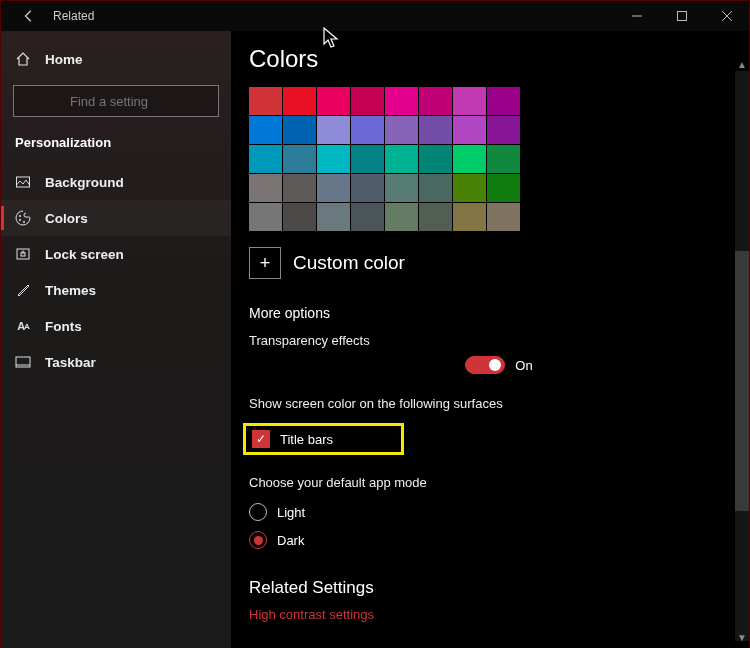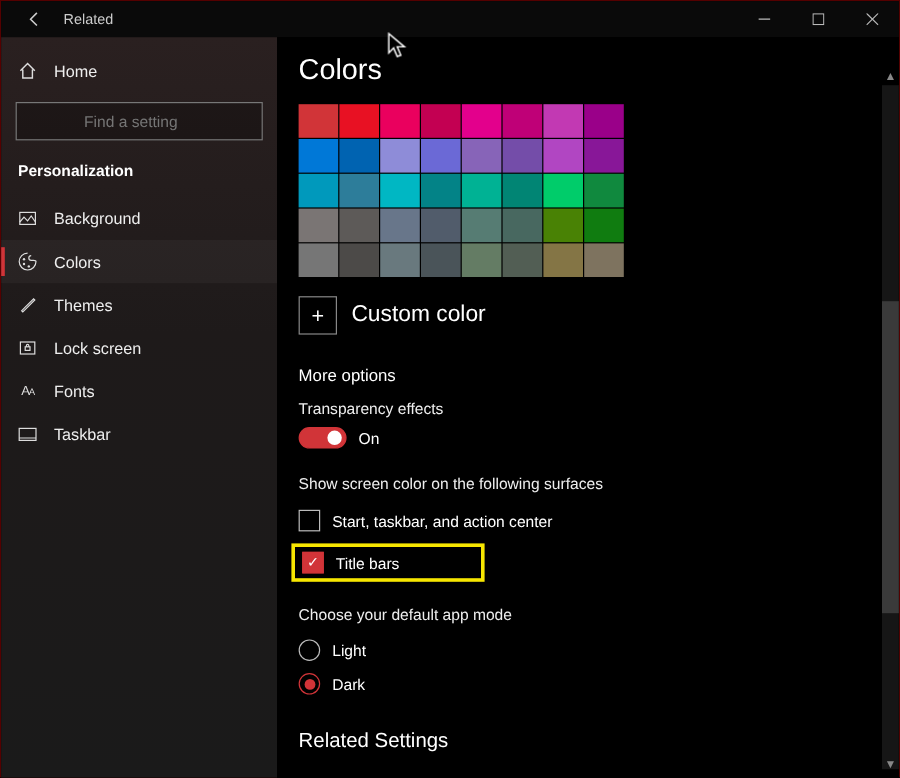--- a/index.html
+++ b/index.html
@@ -6,49 +6,49 @@
   html, body { width: 750px; height: 648px; overflow: hidden; background: #000; color: #fff; }
   .window { width: 750px; height: 648px; background: #000; position: relative; border: 1px solid #550000; }
   .titlebar { height: 30px; display: flex; align-items: center; padding-left: 12px; font-size: 12px; color: #ccc; background: #0a0a0a; }
   .titlebar .title-text { flex: 0 0 auto; }
   .titlebar .spacer { flex: 1; }
   .winbtn { width: 45px; height: 30px; display: flex; align-items: center; justify-content: center; color: #ccc; font-size: 10px; }
   .winbtn svg { stroke: #bbb; }
   .body { display: flex; height: calc(648px - 30px); }
   .sidebar { width: 230px; background: linear-gradient(180deg,#2a2020,#1e1a1a 40%,#1a1a1a); padding-top: 4px; position: relative; }
   .back { width: 32px; height: 32px; display: flex; align-items: center; justify-content: center; position: absolute; left: 4px; top: -30px; }
-  .side-row { display: flex; align-items: center; height: 36px; padding-left: 14px; gap: 14px; font-size: 13.5px; color: #eee; }
+  .side-row { display: flex; align-items: center; height: 36px; padding-left: 14px; gap: 14px; font-size: 13.5px; color: #eee; font-weight: bold; }
   .side-row.selected { background: rgba(255,255,255,0.04); }
   .side-row .accent-bar { position: absolute; left: 0; width: 3px; height: 24px; background: #d13438; }
   .side-row .ic { width: 16px; height: 16px; display: inline-flex; align-items: center; justify-content: center; color: #ddd; }
   .search-box { margin: 8px 12px 14px 12px; height: 32px; border: 1px solid #777; display: flex; align-items: center; padding: 0 8px; background: rgba(0,0,0,0.25); }
   .search-box input { flex: 1; background: transparent; border: none; outline: none; color: #ccc; font-size: 13px; margin-left: 48px; }
   .search-box .sicon { color: #ccc; }
   .side-heading { font-size: 13px; color: #fff; font-weight: 600; padding: 4px 14px 12px; }
   .main { flex: 1; background: #000; padding: 14px 0 0 18px; overflow-y: auto; position: relative; }
   .main h1 { font-weight: 400; font-size: 24px; margin-bottom: 14px; }
   .swatches { display: grid; grid-template-columns: repeat(8, 33px); grid-auto-rows: 28px; gap: 1px; margin-bottom: 16px; }
   .swatch { width: 33px; height: 28px; }
   .custom-row { display: flex; align-items: center; gap: 12px; margin-bottom: 26px; }
   .plusbox { width: 32px; height: 32px; border: 1px solid #888; display: flex; align-items: center; justify-content: center; font-size: 18px; color: #fff; }
   .section-h { font-size: 14px; font-weight: 400; margin-bottom: 12px; }
   .small-label { font-size: 13px; color: #eee; margin-bottom: 8px; }
-  .toggle { display: flex; align-items: center; gap: 10px; margin-bottom: 22px; }
+  .toggle { display: flex; align-items: center; gap: 10px; margin-bottom: 22px; justify-content: center; }
   .toggle-track { width: 40px; height: 18px; border-radius: 9px; background: #d13438; position: relative; border: 1px solid #d13438; }
   .toggle-knob { width: 12px; height: 12px; border-radius: 50%; background: #fff; position: absolute; top: 2px; right: 3px; }
   .check-row { display: flex; align-items: center; gap: 10px; padding: 6px 0; font-size: 13px; }
   .chkbox { width: 18px; height: 18px; border: 1.5px solid #bbb; display: inline-flex; align-items: center; justify-content: center; }
   .chkbox.checked { background: #d13438; border-color: #d13438; }
   .chkbox.checked::after { content: "✓"; color: #fff; font-size: 12px; line-height: 1; }
   .highlight-box { border: 3px solid #f7e600; padding: 4px 68px 4px 6px; display: inline-flex; align-items: center; gap: 10px; margin: 4px 0 14px -6px; }
   .radio-row { display: flex; align-items: center; gap: 10px; padding: 5px 0; font-size: 13px; }
   .radio { width: 18px; height: 18px; border: 1.5px solid #bbb; border-radius: 50%; display: inline-flex; align-items: center; justify-content: center; }
   .radio.sel { border-color: #d13438; }
   .radio.sel::after { content: ""; width: 9px; height: 9px; border-radius: 50%; background: #d13438; }
-  .rel-h { font-size: 17px; font-weight: 400; margin-top: 24px; margin-bottom: 28px; }
+  .rel-h { font-size: 17px; font-weight: 400; margin-top: 24px; margin-bottom: 4px; }
   .link { color: #d13438; font-size: 13px; display: block; padding: 5px 0; }
   .cursor { position: absolute; left: 322px; top: 26px; pointer-events: none; }
   .scroll-track { position: absolute; right: 0; top: 70px; width: 14px; height: 570px; background: #161616; }
   .scroll-thumb { position: absolute; right: 0; top: 250px; width: 14px; height: 260px; background: #3a3a3a; }
   .scroll-arrow { position: absolute; right: 2px; font-size: 10px; color: #888; }
   .home-row { margin-top: 6px; margin-bottom: 6px; }
   .nav-group { margin-top: 2px; }
 </style>
 </head>
 <body>
@@ -119,34 +119,34 @@
                 <circle cx="5" cy="6" r="1" fill="#ddd"></circle>
                 <circle cx="5" cy="10" r="1" fill="#ddd"></circle>
                 <circle cx="9" cy="12" r="1" fill="#ddd"></circle>
               </svg>
             </span>
           <span>Colors</span>
         </div>
         <div class="side-row">
           <span class="ic">
               <svg width="16" height="16" viewBox="0 0 16 16">
-                <path d="M3 13 L6 10 L13 3 L14 4 L7 11 L4 14 Z" stroke="#ddd" fill="none"></path>
-              </svg>
-            </span>
-          <span>Themes</span>
-        </div>
-        <div class="side-row">
-          <span class="ic">
-              <svg width="16" height="16" viewBox="0 0 16 16">
                 <rect x="2" y="3" width="12" height="10" stroke="#ddd" fill="none"></rect>
                 <rect x="6" y="7" width="4" height="3" stroke="#ddd" fill="none"></rect>
                 <path d="M7 7 V6 a1 1 0 0 1 2 0 V7" stroke="#ddd" fill="none"></path>
               </svg>
             </span>
           <span>Lock screen</span>
+        </div>
+        <div class="side-row">
+          <span class="ic">
+              <svg width="16" height="16" viewBox="0 0 16 16">
+                <path d="M3 13 L6 10 L13 3 L14 4 L7 11 L4 14 Z" stroke="#ddd" fill="none"></path>
+              </svg>
+            </span>
+          <span>Themes</span>
         </div>
         <div class="side-row">
           <span class="ic" style="font-size:11px;letter-spacing:-1px">A<span style="font-size:8px">A</span></span>
           <span>Fonts</span>
         </div>
         <div class="side-row">
           <span class="ic">
               <svg width="16" height="16" viewBox="0 0 16 16">
                 <rect x="1" y="3" width="14" height="10" stroke="#ddd" fill="none"></rect>
                 <line x1="1" y1="11" x2="15" y2="11" stroke="#ddd"></line>
@@ -211,24 +211,20 @@
       <div class="section-h">More options</div>
       <div class="small-label">Transparency effects</div>
       <div class="toggle">
         <div class="toggle-track">
             <div class="toggle-knob"></div>
           </div>
         <span style="font-size:13px">On</span>
       </div>
 
       <div class="small-label">Show screen color on the following surfaces</div>
-      <div class="check-row">
-        <span class="chkbox"></span>
-        <span>Start, taskbar, and action center</span>
-      </div>
       <div class="highlight-box">
         <div class="check-row" style="padding:0">
           <span class="chkbox checked"></span>
           <span>Title bars</span>
         </div>
       </div>
 
       <div class="small-label" style="margin-top:6px">Choose your default app mode</div>
       <div class="radio-row">
         <span class="radio"></span>

